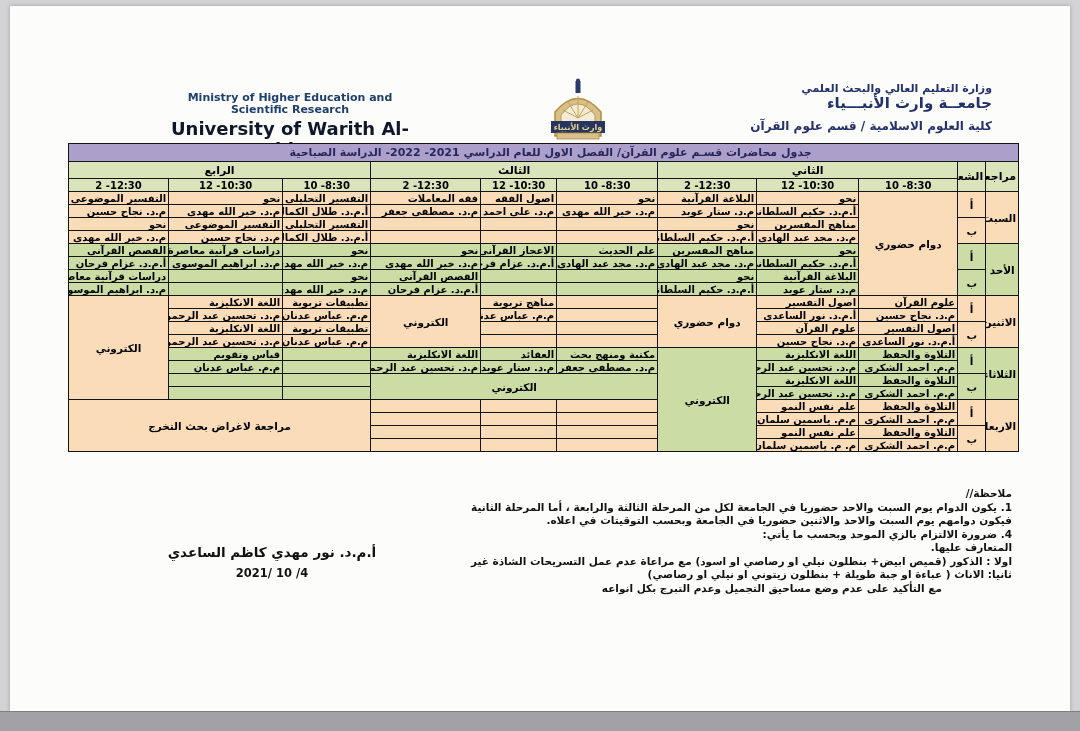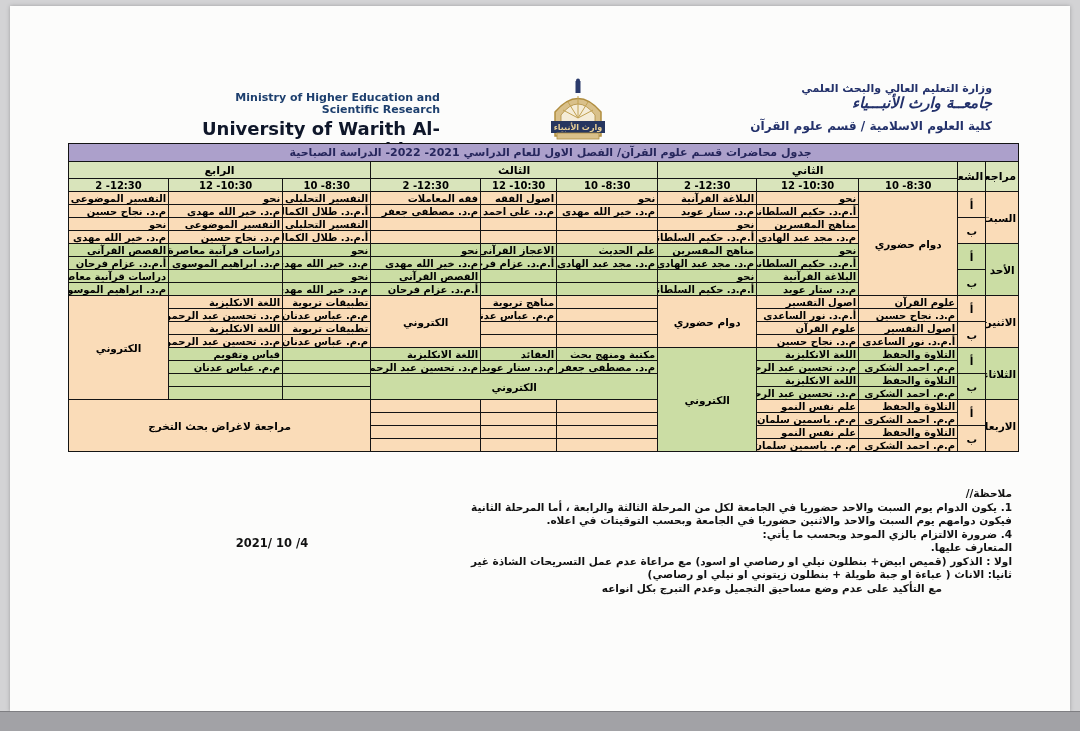--- a/index.html
+++ b/index.html
@@ -3,26 +3,26 @@
 <meta charset="utf-8">
 <style>
   html,body{margin:0;padding:0;}
   body{width:1080px;height:731px;position:relative;background:#d3d3d5;overflow:hidden;
        font-family:"DejaVu Sans",sans-serif;}
   .sheet{position:absolute;left:10px;top:6px;width:1060px;height:706px;background:#fcfcfb;
          box-shadow:0 0 4px rgba(0,0,0,.25);}
   .bottombar{position:absolute;left:0;bottom:0;width:100%;height:19px;background:#a2a2a6;
              border-top:1px solid #7e7e82;}
   
-  .hdr-en{position:absolute;left:140px;top:92px;width:300px;text-align:right;color:#1d3f6e;}
+  .hdr-en{position:absolute;left:140px;top:92px;width:300px;text-align:center;color:#1d3f6e;}
   .hdr-en .l1{font-size:11px;font-weight:bold;line-height:12px;}
   .hdr-en .l3{font-size:18px;font-weight:bold;color:#0f172a;margin-top:2px;}
   .hdr-ar{position:absolute;right:88px;top:82px;width:300px;text-align:right;direction:rtl;color:#23316b;}
   .hdr-ar .a1{font-size:11px;font-weight:bold;line-height:13px;}
-  .hdr-ar .a2{font-size:15px;font-weight:bold;line-height:17px;font-style:italic;}
+  .hdr-ar .a2{font-size:15px;font-weight:bold;line-height:17px;}
   .hdr-ar .a3{font-size:12px;font-weight:bold;line-height:13px;margin-top:8px;}
   .logo{position:absolute;left:548px;top:78px;}
   
   table{position:absolute;left:68px;top:143px;width:950px;border-collapse:collapse;
         table-layout:fixed;direction:rtl;}
   td{border:1px solid #141414;font-size:10px;font-weight:bold;color:#000;
      text-align:center;vertical-align:middle;padding:0 2px;overflow:hidden;white-space:nowrap;}
   tr.rt td{height:17px;font-size:11px;color:#26265c;}
   tr.rs td{height:16px;font-size:11px;}
   tr.rm td{height:12px;}
@@ -315,16 +315,17 @@
   <div>1. يكون الدوام يوم السبت والاحد  حضوريا في الجامعة لكل من المرحلة الثالثة والرابعة ، أما المرحلة الثانية</div>
   <div>فيكون دوامهم يوم السبت والاحد والاثنين حضوريا في الجامعة وبحسب التوقيتات في اعلاه.</div>
   <div>4. ضرورة الالتزام بالزي الموحد وبحسب ما يأتي:</div>
   <div>المتعارف عليها.</div>
   <div>اولا : الذكور (قميص ابيض+ بنطلون نيلي او رصاصي او اسود) مع مراعاة عدم عمل التسريحات الشاذة غير</div>
   <div>ثانيا: الاناث ( عباءة او جبة طويلة + بنطلون زيتوني او نيلي او رصاصي)</div>
   <div class="indent">مع التأكيد على عدم وضع مساحيق التجميل وعدم التبرج بكل انواعه</div>
 </div>
 
 <div class="sig">
+  <div class="n">أ.م.د. نور مهدي كاظم الساعدي</div>
   <div class="dt" dir="ltr">2021/ 10 /4</div>
 </div>
 
 <div class="bottombar"></div>
 
 </body></html>

